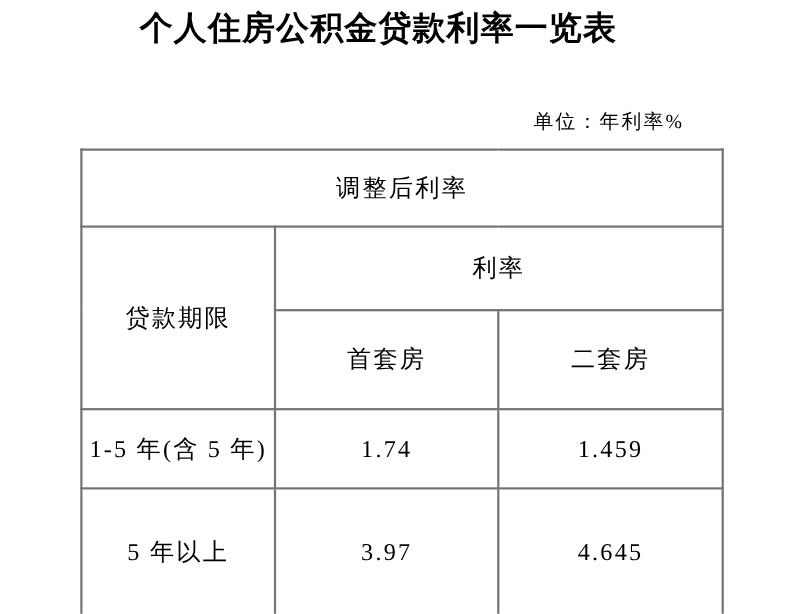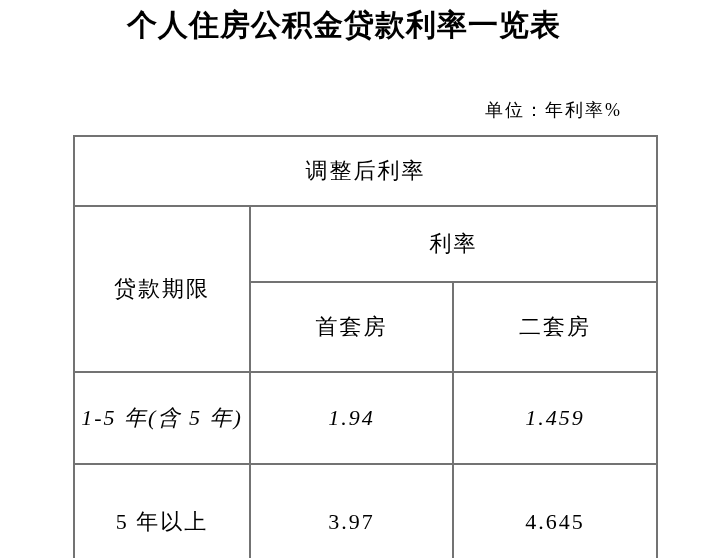--- a/index.html
+++ b/index.html
@@ -56,21 +56,21 @@
   td.num {
     font-size: 21px;
     letter-spacing: 0;
   }
   td.loan-term-cell {
     padding-top: 28px;
   }
   tr.r-top    { height: 70px; }
   tr.r-rate   { height: 76px; }
   tr.r-sub    { height: 90px; }
-  tr.r-data1  { height: 92px; font-style: italic; }
+  tr.r-data1  { height: 72px; }
   tr.r-data2  { height: 116px; }
   col.c1 { width: 176px; }
   col.c2 { width: 203px; }
   col.c3 { width: 204px; }
 </style>
 </head>
 <body>
 
 <div class="doc-title">个人住房公积金贷款利率一览表</div>
 
@@ -89,21 +89,21 @@
     <tr class="r-rate">
       <td rowspan="2" class="loan-term-cell">贷款期限</td>
       <td colspan="2">利率</td>
     </tr>
     <tr class="r-sub">
       <td>首套房</td>
       <td>二套房</td>
     </tr>
     <tr class="r-data1">
       <td>1-5 年(含 5 年)</td>
-      <td class="num">1.94</td>
+      <td class="num">1.74</td>
       <td class="num">1.459</td>
     </tr>
     <tr class="r-data2">
       <td>5 年以上</td>
       <td class="num">3.97</td>
       <td class="num">4.645</td>
     </tr>
   </tbody>
 </table>
 

